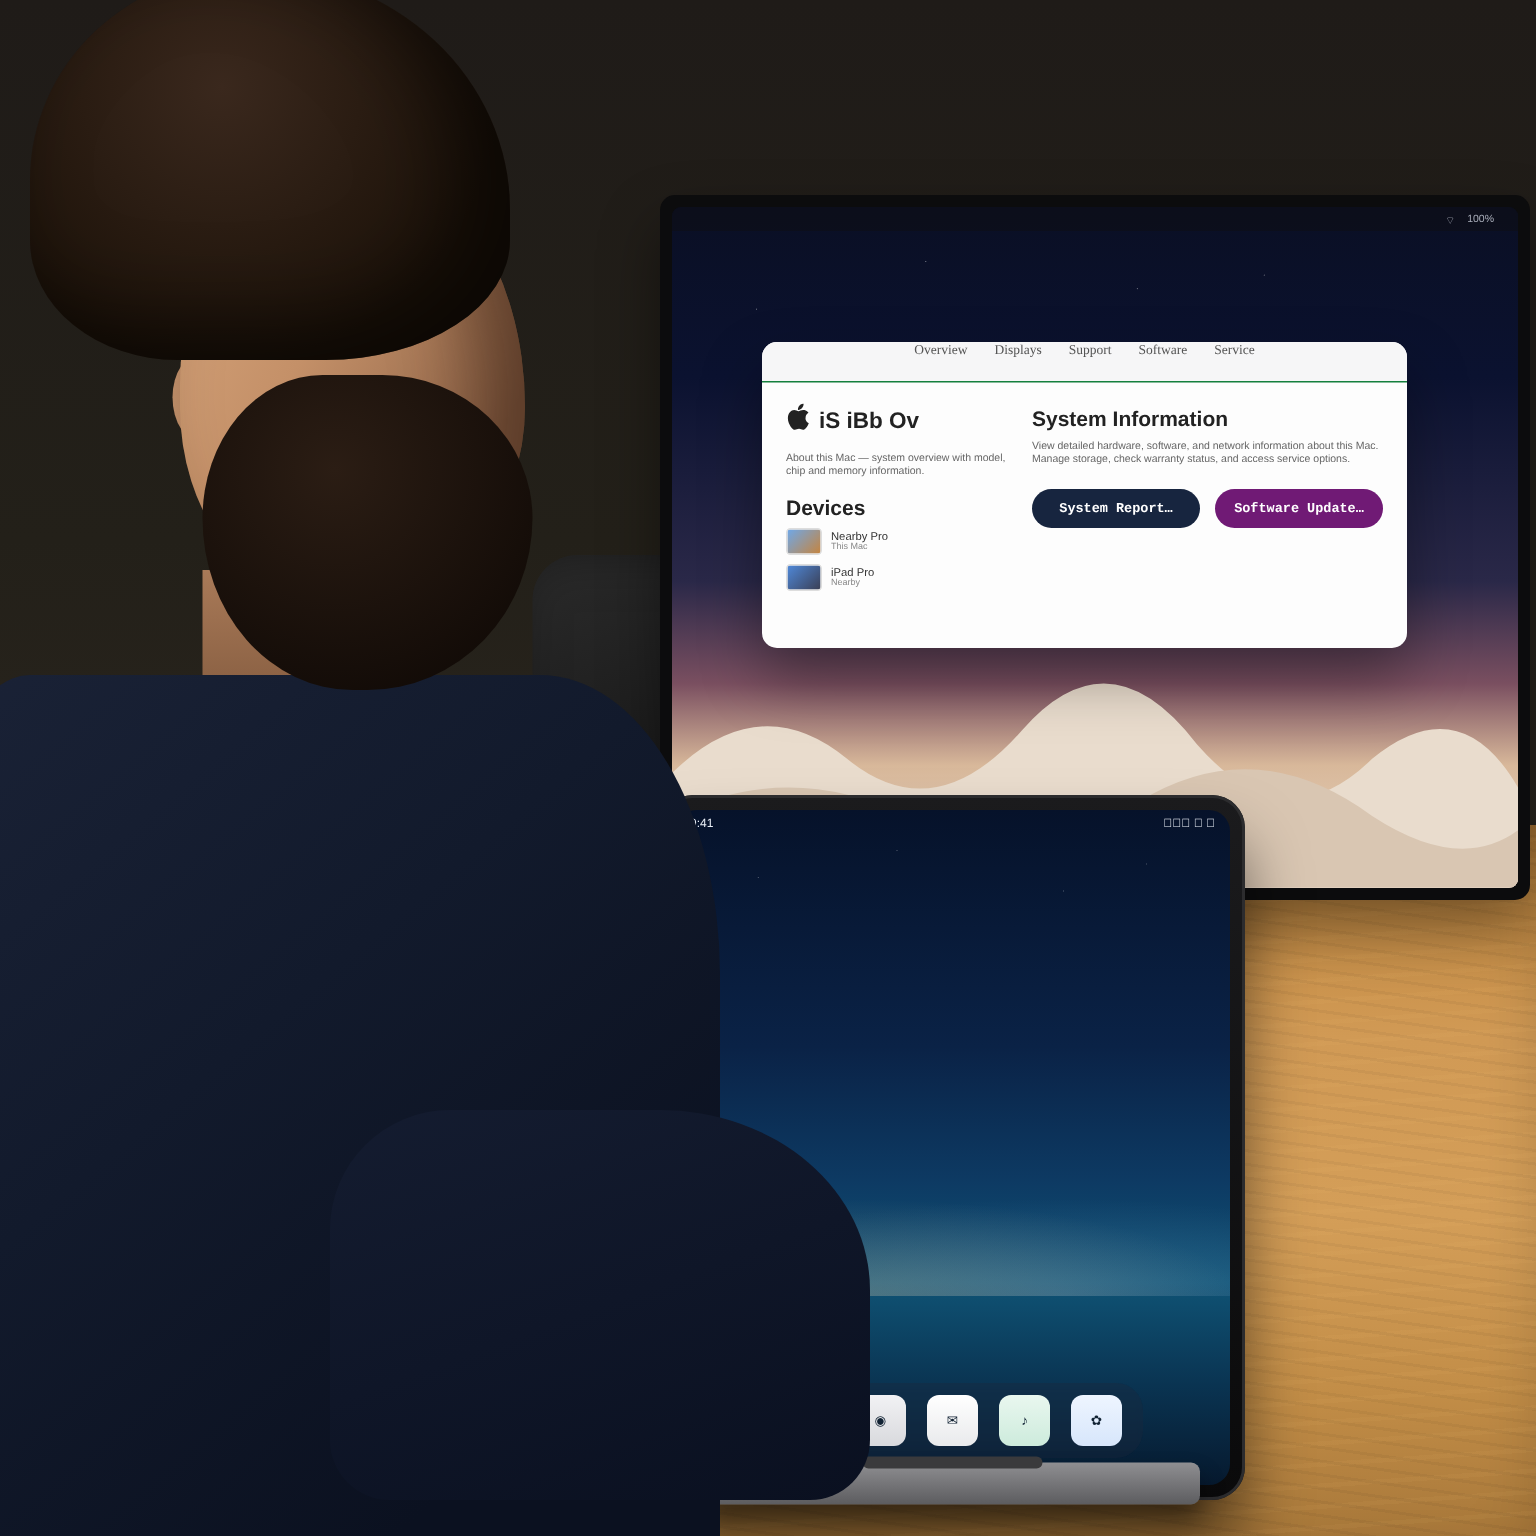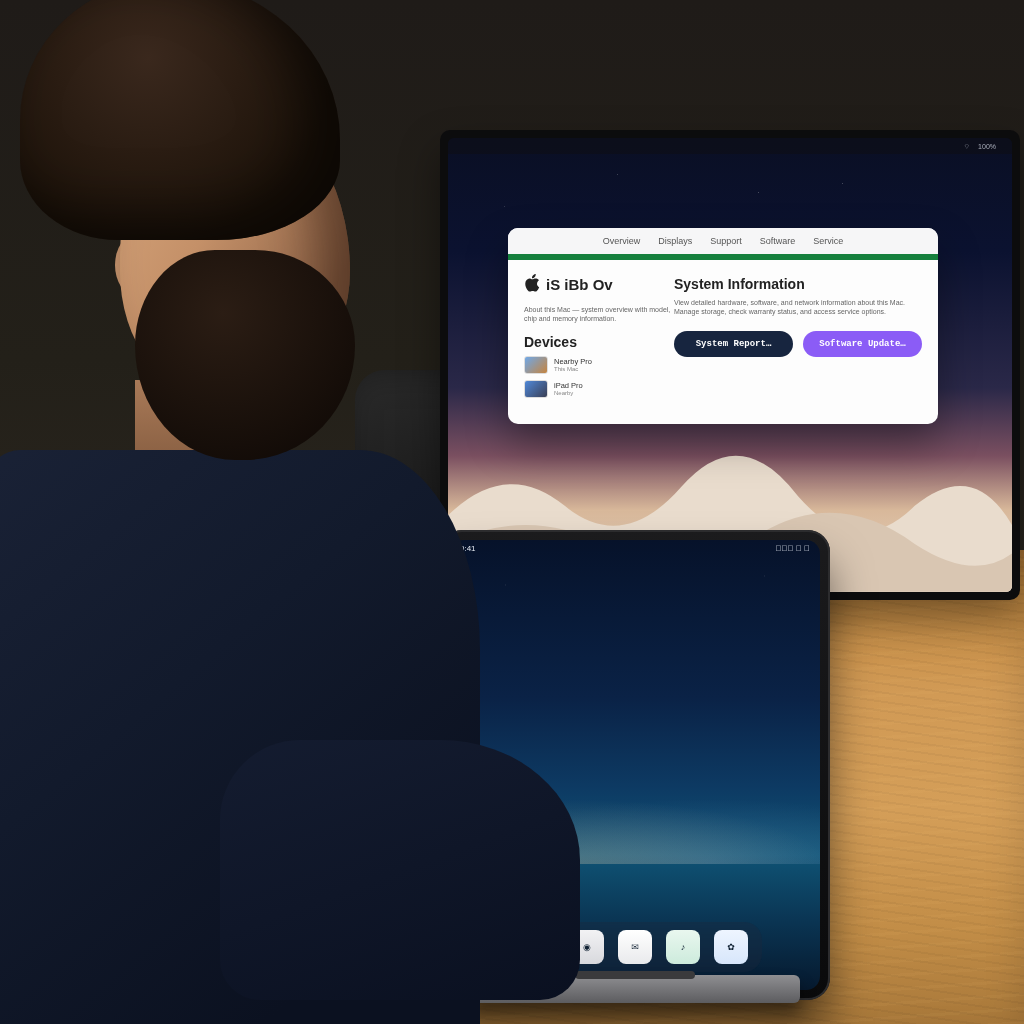--- a/index.html
+++ b/index.html
@@ -29,37 +29,37 @@
     radial-gradient(1px 1px at 55% 12%,#fff,transparent 60%),
     radial-gradient(1px 1px at 80% 20%,#fff,transparent 60%),
     radial-gradient(1px 1px at 20% 30%,#cfd,transparent 60%),
     radial-gradient(1px 1px at 70% 10%,#fff,transparent 60%);opacity:.5;}
   .mountains{position:absolute;left:0;right:0;bottom:0;height:42%;}
   .mountains svg{width:100%;height:100%;display:block;}
   .menubar{position:absolute;left:0;right:0;top:0;height:16px;background:rgba(15,15,20,0.55);display:flex;align-items:center;justify-content:flex-end;gap:8px;padding:0 8px;font-size:7px;color:#cfd4e0;}
   .menubar .mi{opacity:.8;}
   
   .dialog{position:absolute;left:60px;top:90px;width:430px;border-radius:10px;background:#fdfdfd;box-shadow:0 20px 40px rgba(0,0,0,0.35);overflow:hidden;font-size:10px;color:#333;}
-  .dialog .tabs{display:flex;gap:18px;justify-content:center;align-items:center;height:26px;border-bottom:6px solid #15803d;background:#f6f6f7;font-size:9px;color:#555;}
-  .dialog .body{display:flex;padding:14px 16px 20px;}
+  .dialog .tabs{display:flex;gap:18px;justify-content:center;height:26px;border-bottom:1px solid #15803d;background:#f6f6f7;font-size:9px;color:#555;font-family:Liberation Serif, serif;}
+  .dialog .body{display:flex;gap:14px;padding:14px 16px 32px;}
   .leftcol{flex:0 0 150px;}
   .logo-row{display:flex;align-items:center;gap:6px;font-weight:600;color:#222;font-size:15px;margin-bottom:10px;}
   .logo-row svg{width:16px;height:18px;}
   .smalltxt{font-size:7px;line-height:1.35;color:#666;margin-bottom:10px;}
   .subhead{font-size:14px;font-weight:600;color:#222;margin:2px 0 6px;}
   .device{display:flex;align-items:center;gap:6px;margin-bottom:6px;}
   .device .thumb{width:22px;height:16px;border-radius:3px;background:linear-gradient(135deg,#6fa8e8,#c5843f);border:1px solid #ddd;}
   .device .thumb.alt{background:linear-gradient(135deg,#4f88d8,#3a3f55);} 
   .device .dn{font-size:7.5px;color:#333;}
   .device .ds{font-size:6px;color:#888;}
   .rightcol{flex:1;}
   .btnrow{display:flex;gap:10px;margin-top:14px;}
   .btn{flex:1;height:26px;border-radius:14px;display:flex;align-items:center;justify-content:center;font-size:9px;font-weight:600;font-family:Liberation Mono, monospace;}
   .btn.primary{background:#17253f;color:#fff;}
-  .btn.accent{background:#8b5cf6;color:#fff;}
+  .btn.accent{background:#701a75;color:#fff;}
   
   .ipad{position:absolute;left:440px;top:530px;width:390px;height:470px;border-radius:22px;background:linear-gradient(180deg,#1b1b1d,#0a0a0b);box-shadow:0 30px 40px rgba(0,0,0,0.5), inset 0 0 0 2px #2c2c2e;}
   .ipad .screen{position:absolute;inset:10px;border-radius:14px;overflow:hidden;background:linear-gradient(180deg,#06122a 0%,#0a2246 35%,#0d3a63 55%,#0f5375 70%,#0a3452 85%,#06192e 100%);}
   .ipad .screen::after{content:"";position:absolute;inset:0;background:
     radial-gradient(1px 1px at 15% 10%,#fff,transparent 60%),
     radial-gradient(1px 1px at 40% 6%,#fff,transparent 60%),
     radial-gradient(1px 1px at 70% 12%,#fff,transparent 60%),
     radial-gradient(1px 1px at 85% 8%,#fff,transparent 60%);opacity:.35;}
   .ipad .ridge{position:absolute;left:0;right:0;bottom:28%;height:40%;background:
     radial-gradient(120% 60% at 30% 100%,rgba(230,200,150,.25),transparent 60%),

